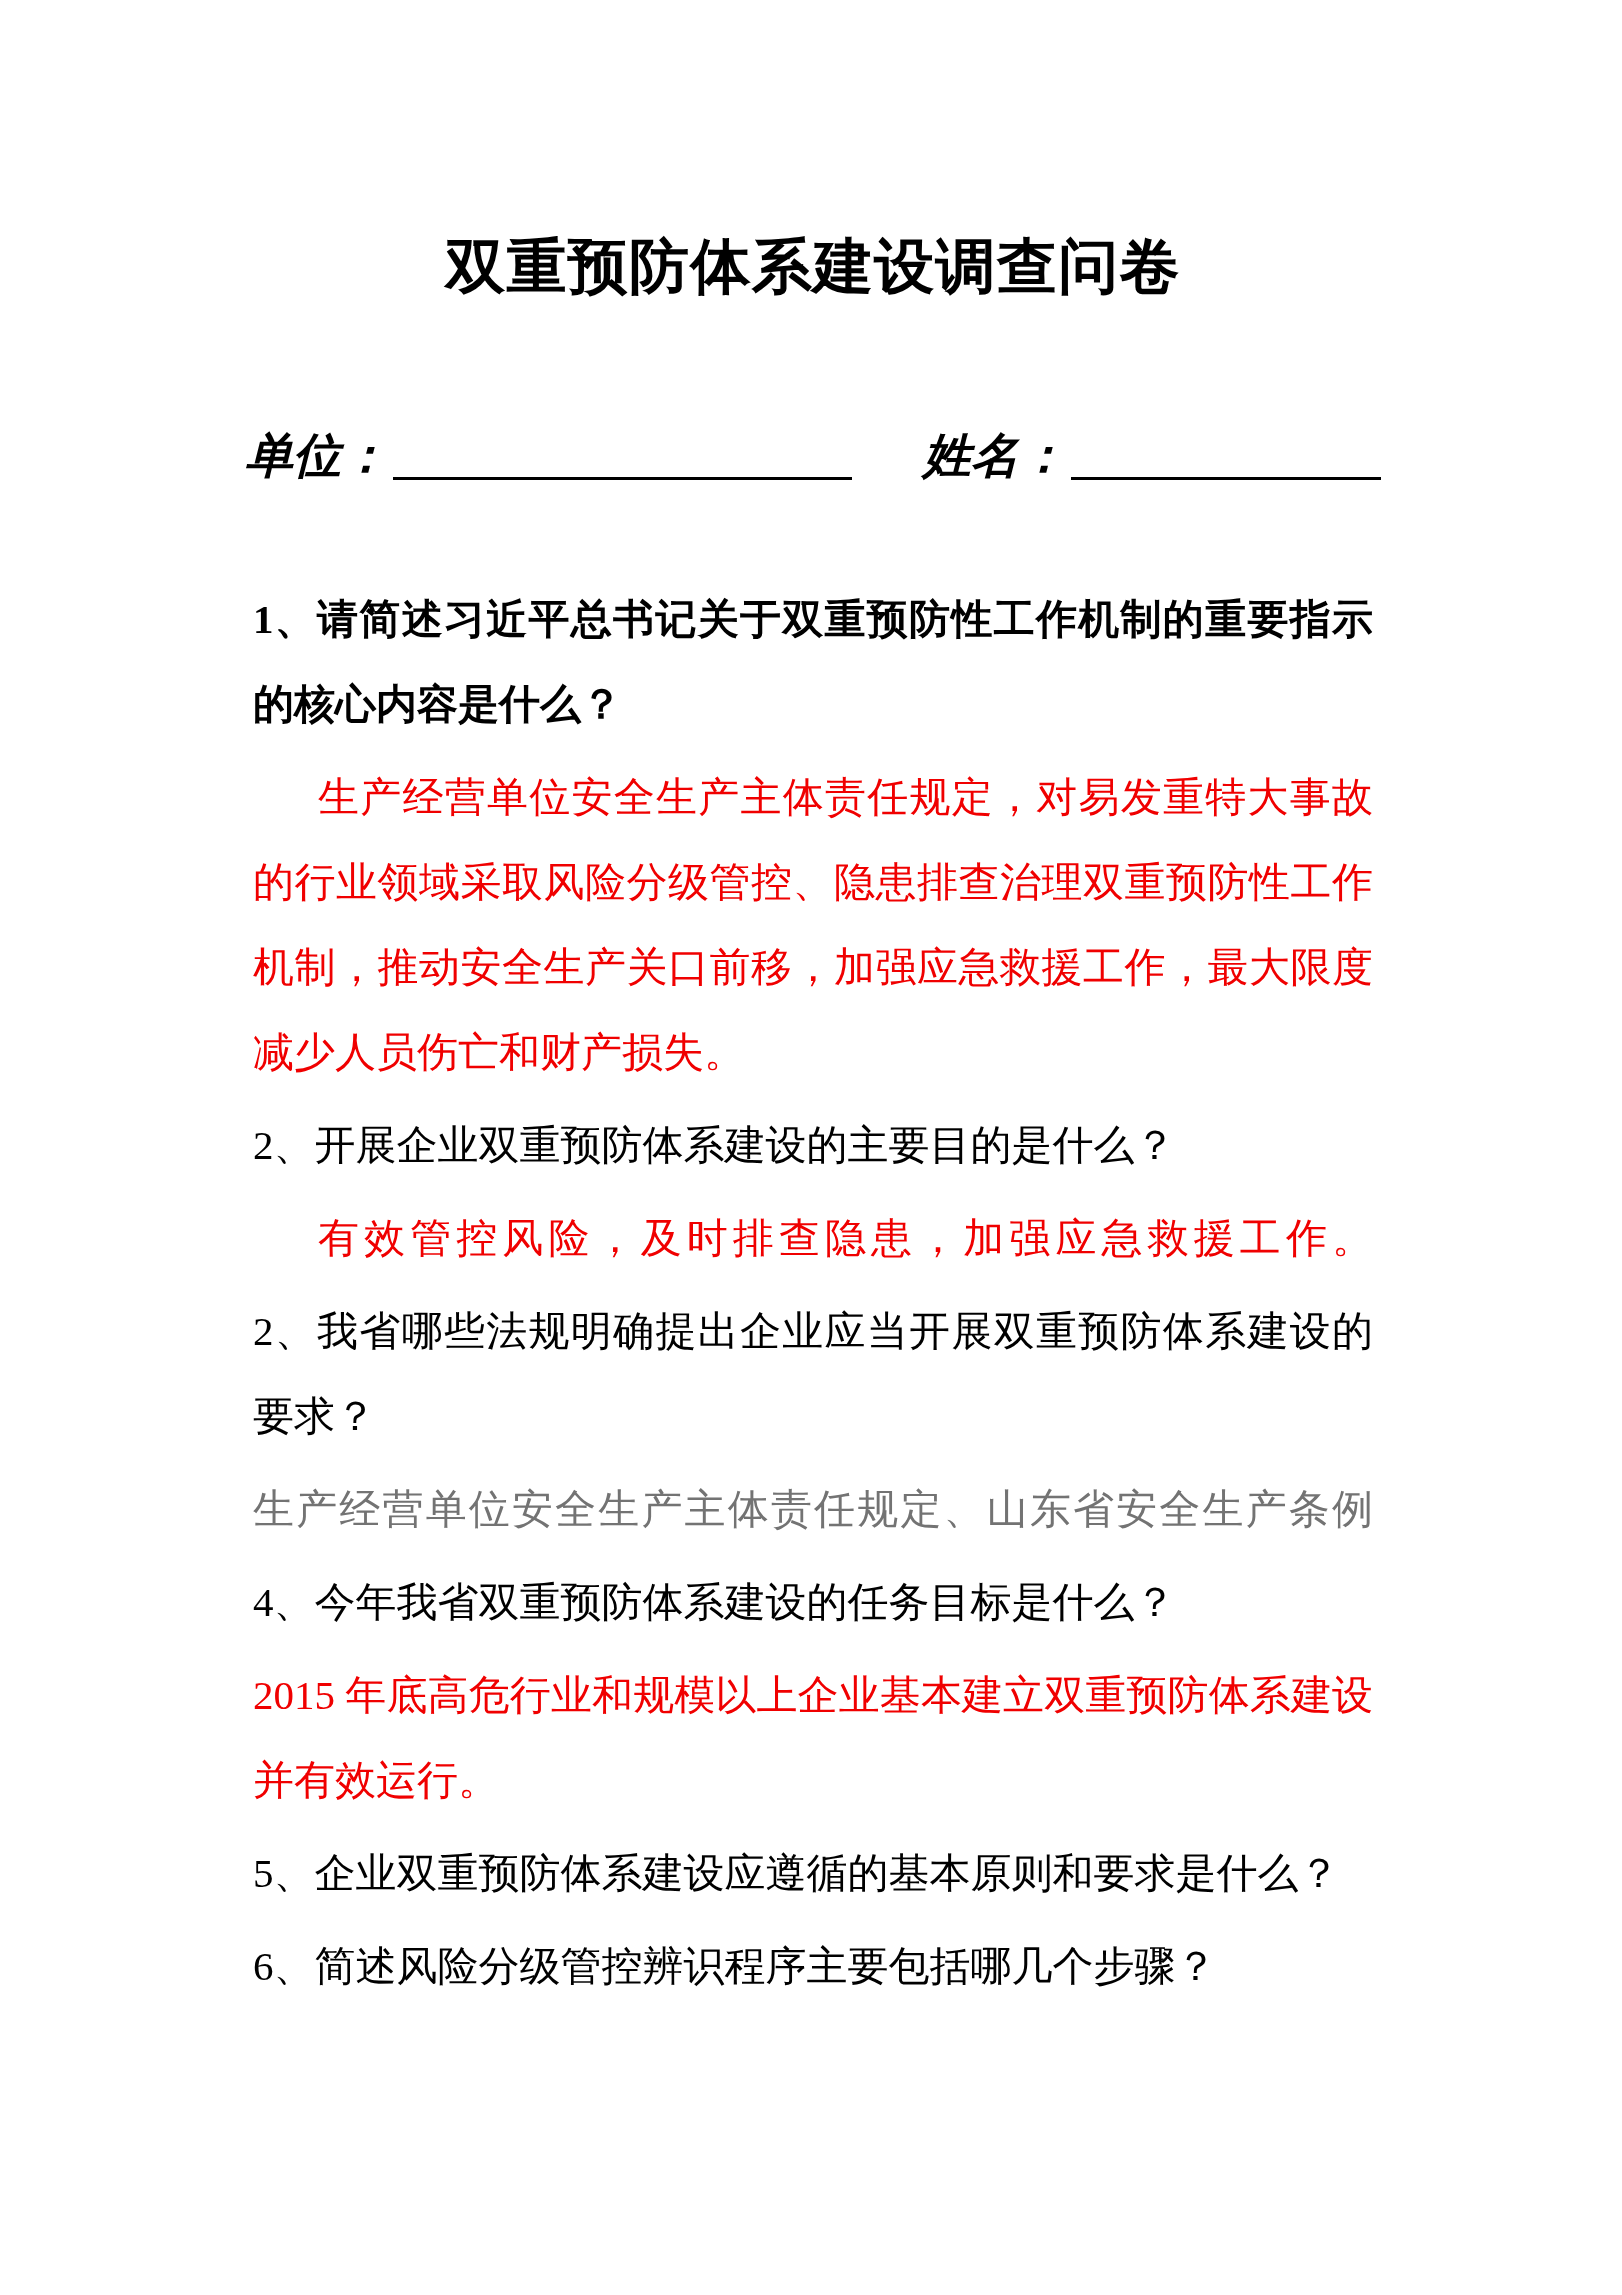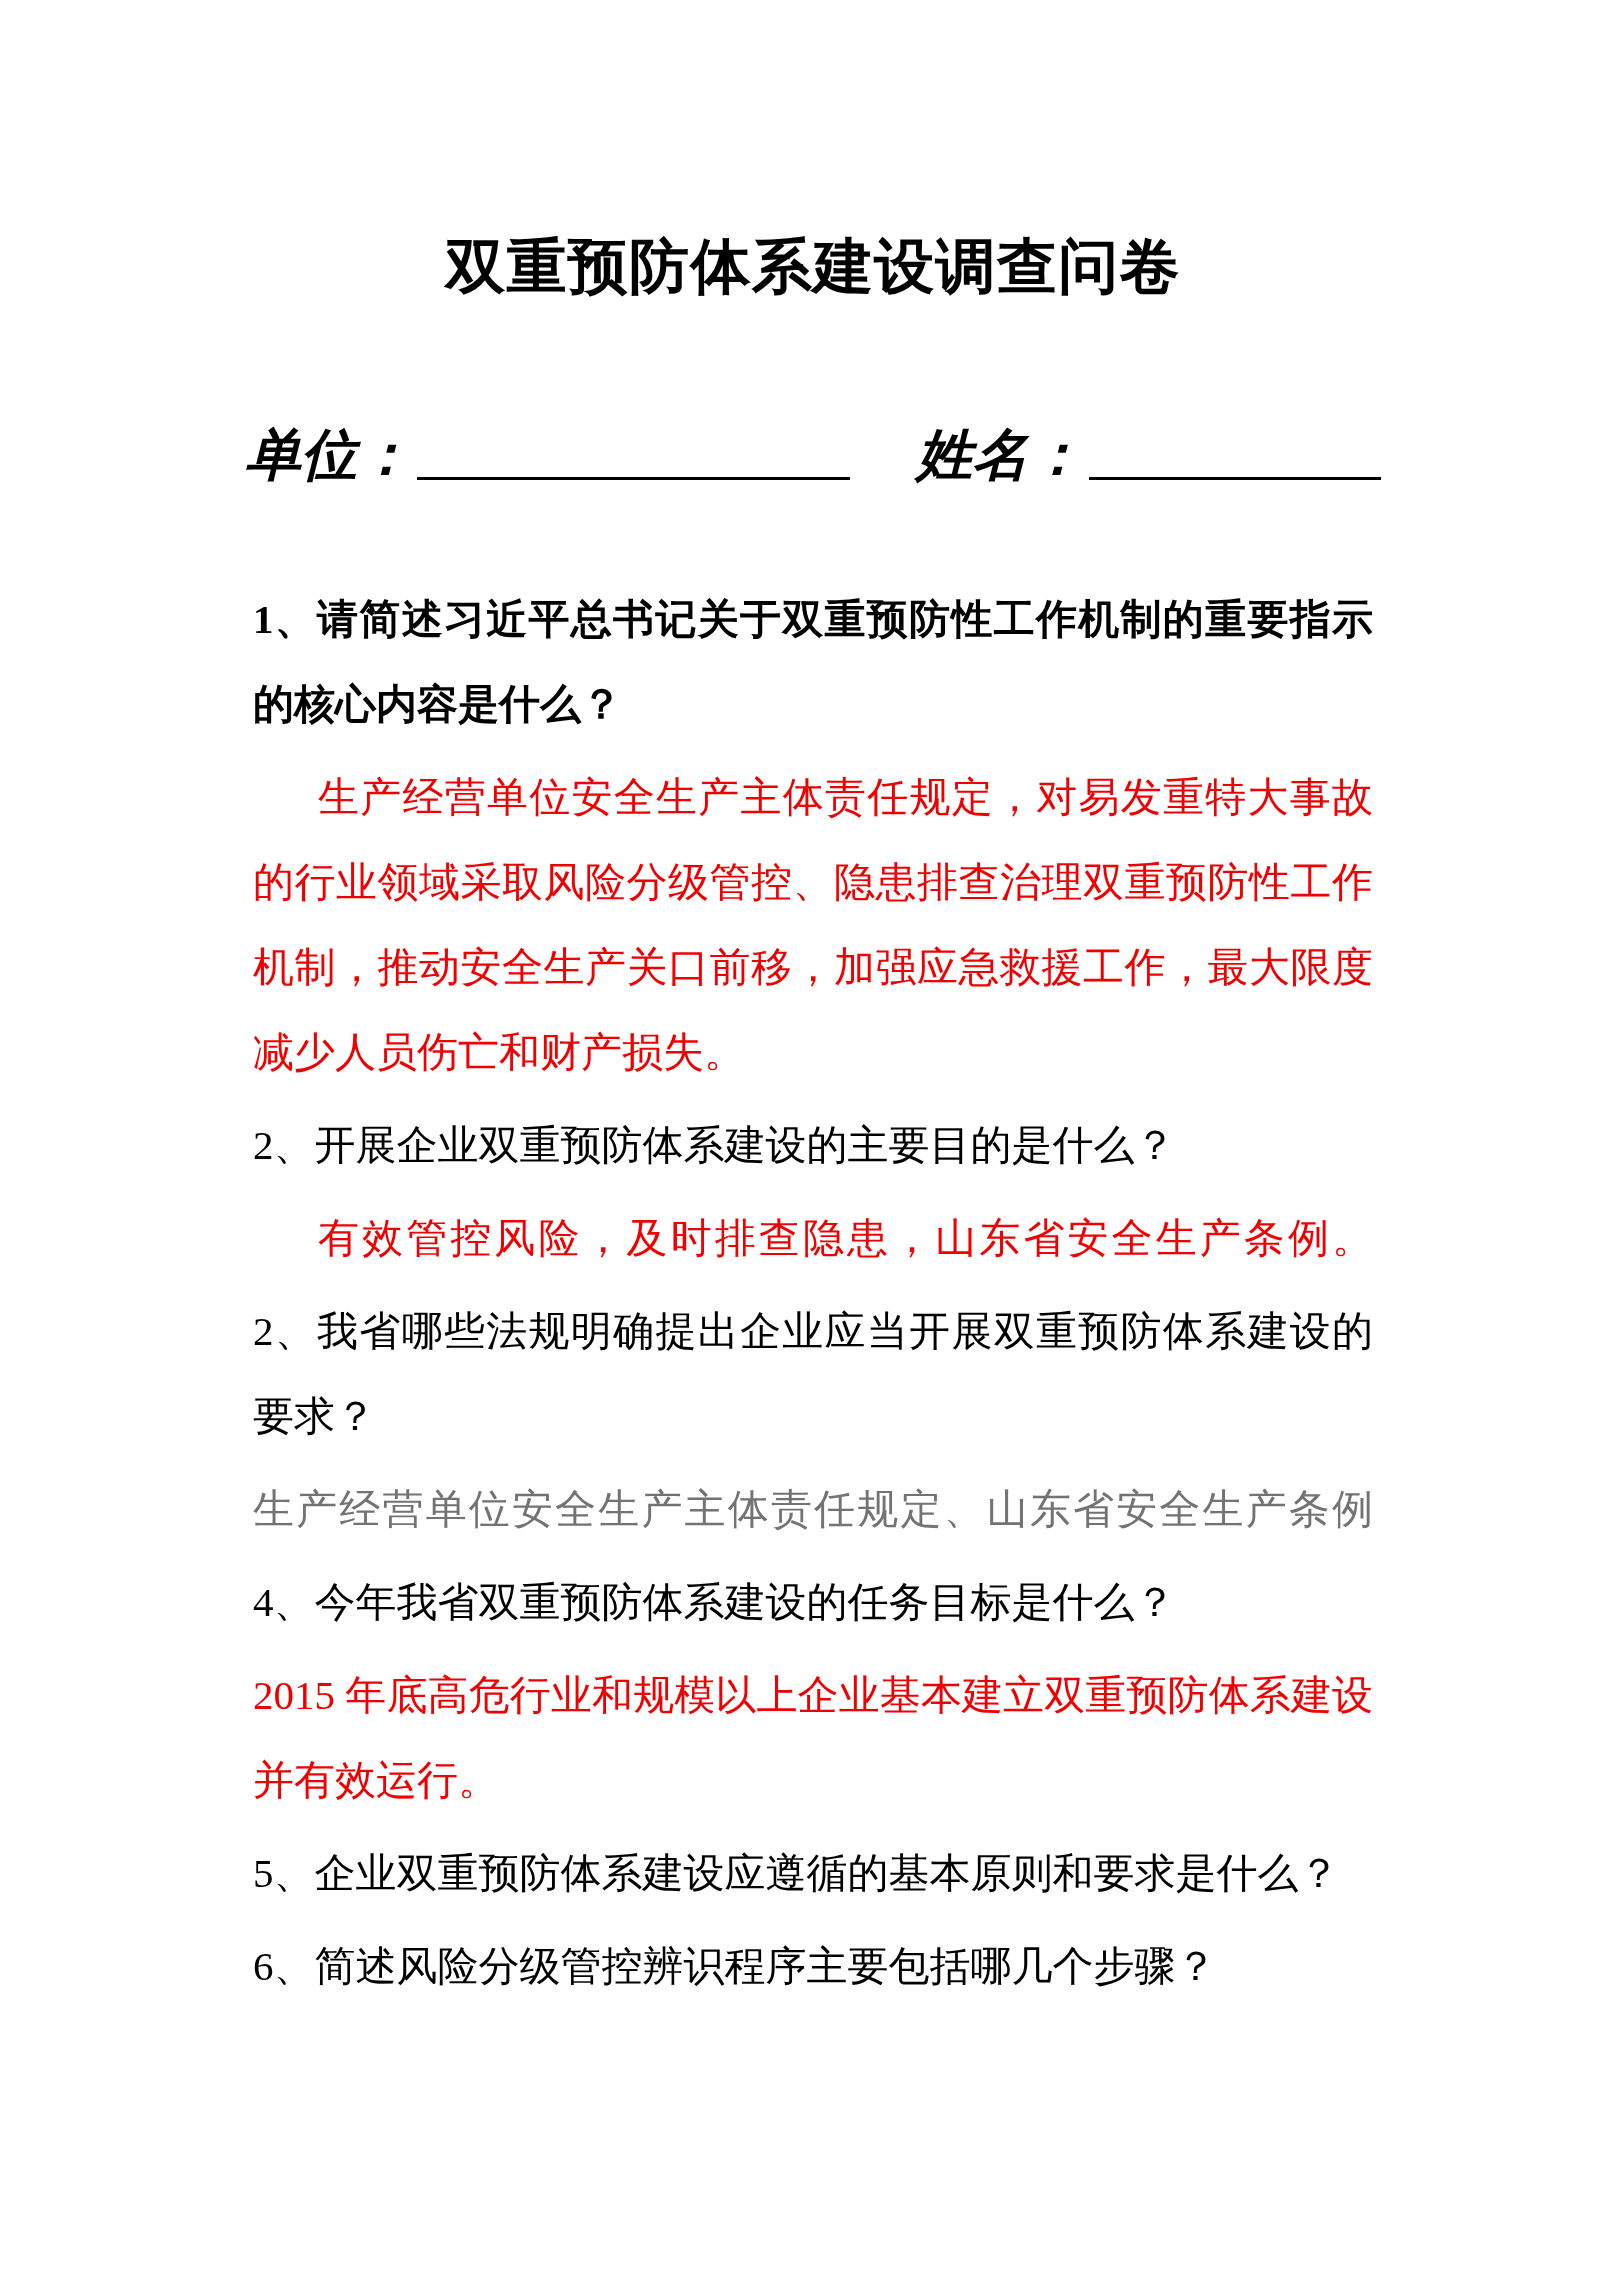--- a/index.html
+++ b/index.html
@@ -28,21 +28,21 @@
     color: #000000;
     font-family: Liberation Serif, serif;
   }
   .form-row {
     margin-top: 116px;
     height: 72px;
     display: flex;
     align-items: flex-start;
     font-weight: 700;
     font-style: italic;
-    font-size: 56px;
+    font-size: 48px;
     line-height: 65px;
   }
   .flabel { white-space: nowrap; }
   .blank {
     display: inline-block;
     height: 54px;
     border-bottom: 3.9px solid #000000;
   }
   .blank-unit { width: 472px; margin-left: 3.9px; }
   .fgap { display: inline-block; width: 73px; }
@@ -76,21 +76,21 @@
       <span class="fgap"></span>
       <span class="flabel">姓名：</span>
       <span class="blank blank-name"></span>
     </div>
 
     <div class="body">
       <p class="q qbold">1、请简述习近平总书记关于双重预防性工作机制的重要指示的核心内容是什么？</p>
       <p class="a a-sans indent" style="color: rgb(240, 0, 0);">生产经营单位安全生产主体责任规定，对易发重特大事故的行业领域采取风险分级管控、隐患排查治理双重预防性工作机制，推动安全生产关口前移，加强应急救援工作，最大限度减少人员伤亡和财产损失。</p>
 
       <p class="q">2、开展企业双重预防体系建设的主要目的是什么？</p>
-      <p class="a indent distribute" style="color: rgb(240, 0, 0);">有效管控风险，及时排查隐患，山东省安全生产条例。</p>
+      <p class="a indent distribute" style="color: rgb(240, 0, 0);">有效管控风险，及时排查隐患，加强应急救援工作。</p>
 
       <p class="q">2、我省哪些法规明确提出企业应当开展双重预防体系建设的要求？</p>
       <p class="a distribute" style="color: #737373;">生产经营单位安全生产主体责任规定、山东省安全生产条例</p>
 
       <p class="q">4、今年我省双重预防体系建设的任务目标是什么？</p>
       <p class="a" style="color: rgb(240, 0, 0);">2015 年底高危行业和规模以上企业基本建立双重预防体系建设并有效运行。</p>
 
       <p class="q">5、企业双重预防体系建设应遵循的基本原则和要求是什么？</p>
 
       <p class="q">6、简述风险分级管控辨识程序主要包括哪几个步骤？</p>

